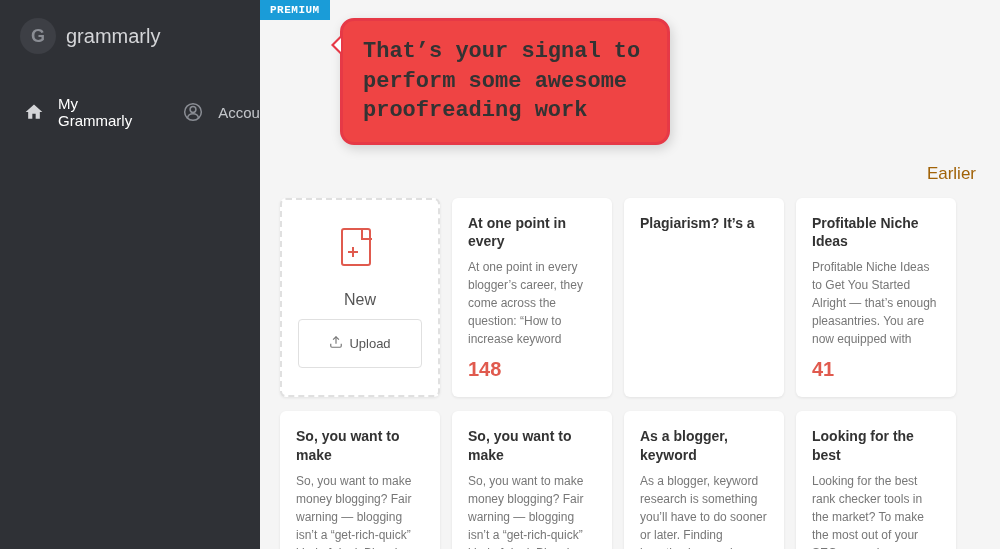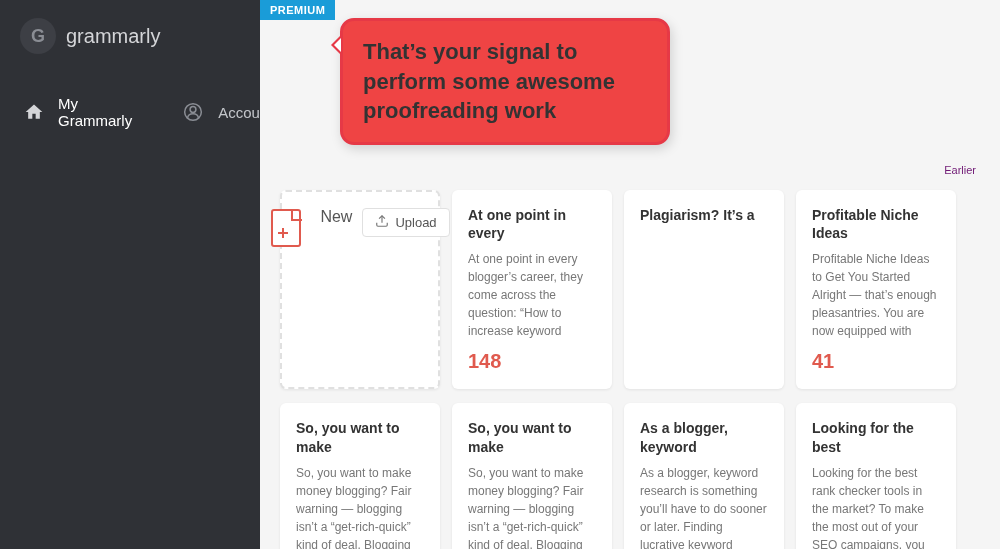--- a/index.html
+++ b/index.html
@@ -93,20 +93,21 @@
     }
 
     
     .premium-bar {
       background: #f5f5f5;
       height: 32px;
       display: flex;
       align-items: flex-start;
       padding: 0;
       position: relative;
+      font-family: Liberation Mono, monospace;
     }
 
     .premium-badge {
       background: #1a9cd8;
       color: white;
       font-size: 11px;
       font-weight: 700;
       padding: 4px 10px;
       letter-spacing: 0.5px;
       position: absolute;
@@ -153,22 +154,22 @@
       line-height: 1.35;
     }
 
     
     .content-area {
       padding: 10px 20px 20px 20px;
       margin-top: 120px;
     }
 
     .section-label {
-      font-size: 11px;
-      color: #701a75;
+      font-size: 17px;
+      color: #a16207;
       text-align: right;
       padding-right: 4px;
       margin-bottom: 8px;
     }
 
     .cards-row {
       display: flex;
       gap: 12px;
       margin-bottom: 14px;
     }
@@ -179,22 +180,22 @@
       padding: 16px;
       width: 160px;
       min-width: 160px;
       box-shadow: 0 1px 3px rgba(0,0,0,0.08);
       cursor: pointer;
       transition: box-shadow 0.15s;
     }
 
     .card-new {
       display: flex;
-      flex-direction: row;
-      align-items: flex-start;
+      flex-direction: column;
+      align-items: center;
       justify-content: center;
       gap: 10px;
       min-height: 140px;
       border: 2px dashed #e0e0e0;
     }
 
     .new-file-icon {
       color: #e05a4e;
       font-size: 36px;
       line-height: 1;
@@ -205,21 +206,21 @@
       color: #555;
       font-weight: 500;
     }
 
     .upload-btn {
       display: flex;
       align-items: center;
       gap: 6px;
       border: 1px solid #e0e0e0;
       border-radius: 4px;
-      padding: 5px 12px;
+      padding: 15px 12px;
       font-size: 13px;
       color: #555;
       background: white;
       cursor: pointer;
       width: 100%;
       justify-content: center;
     }
 
     .upload-icon {
       color: #777;

